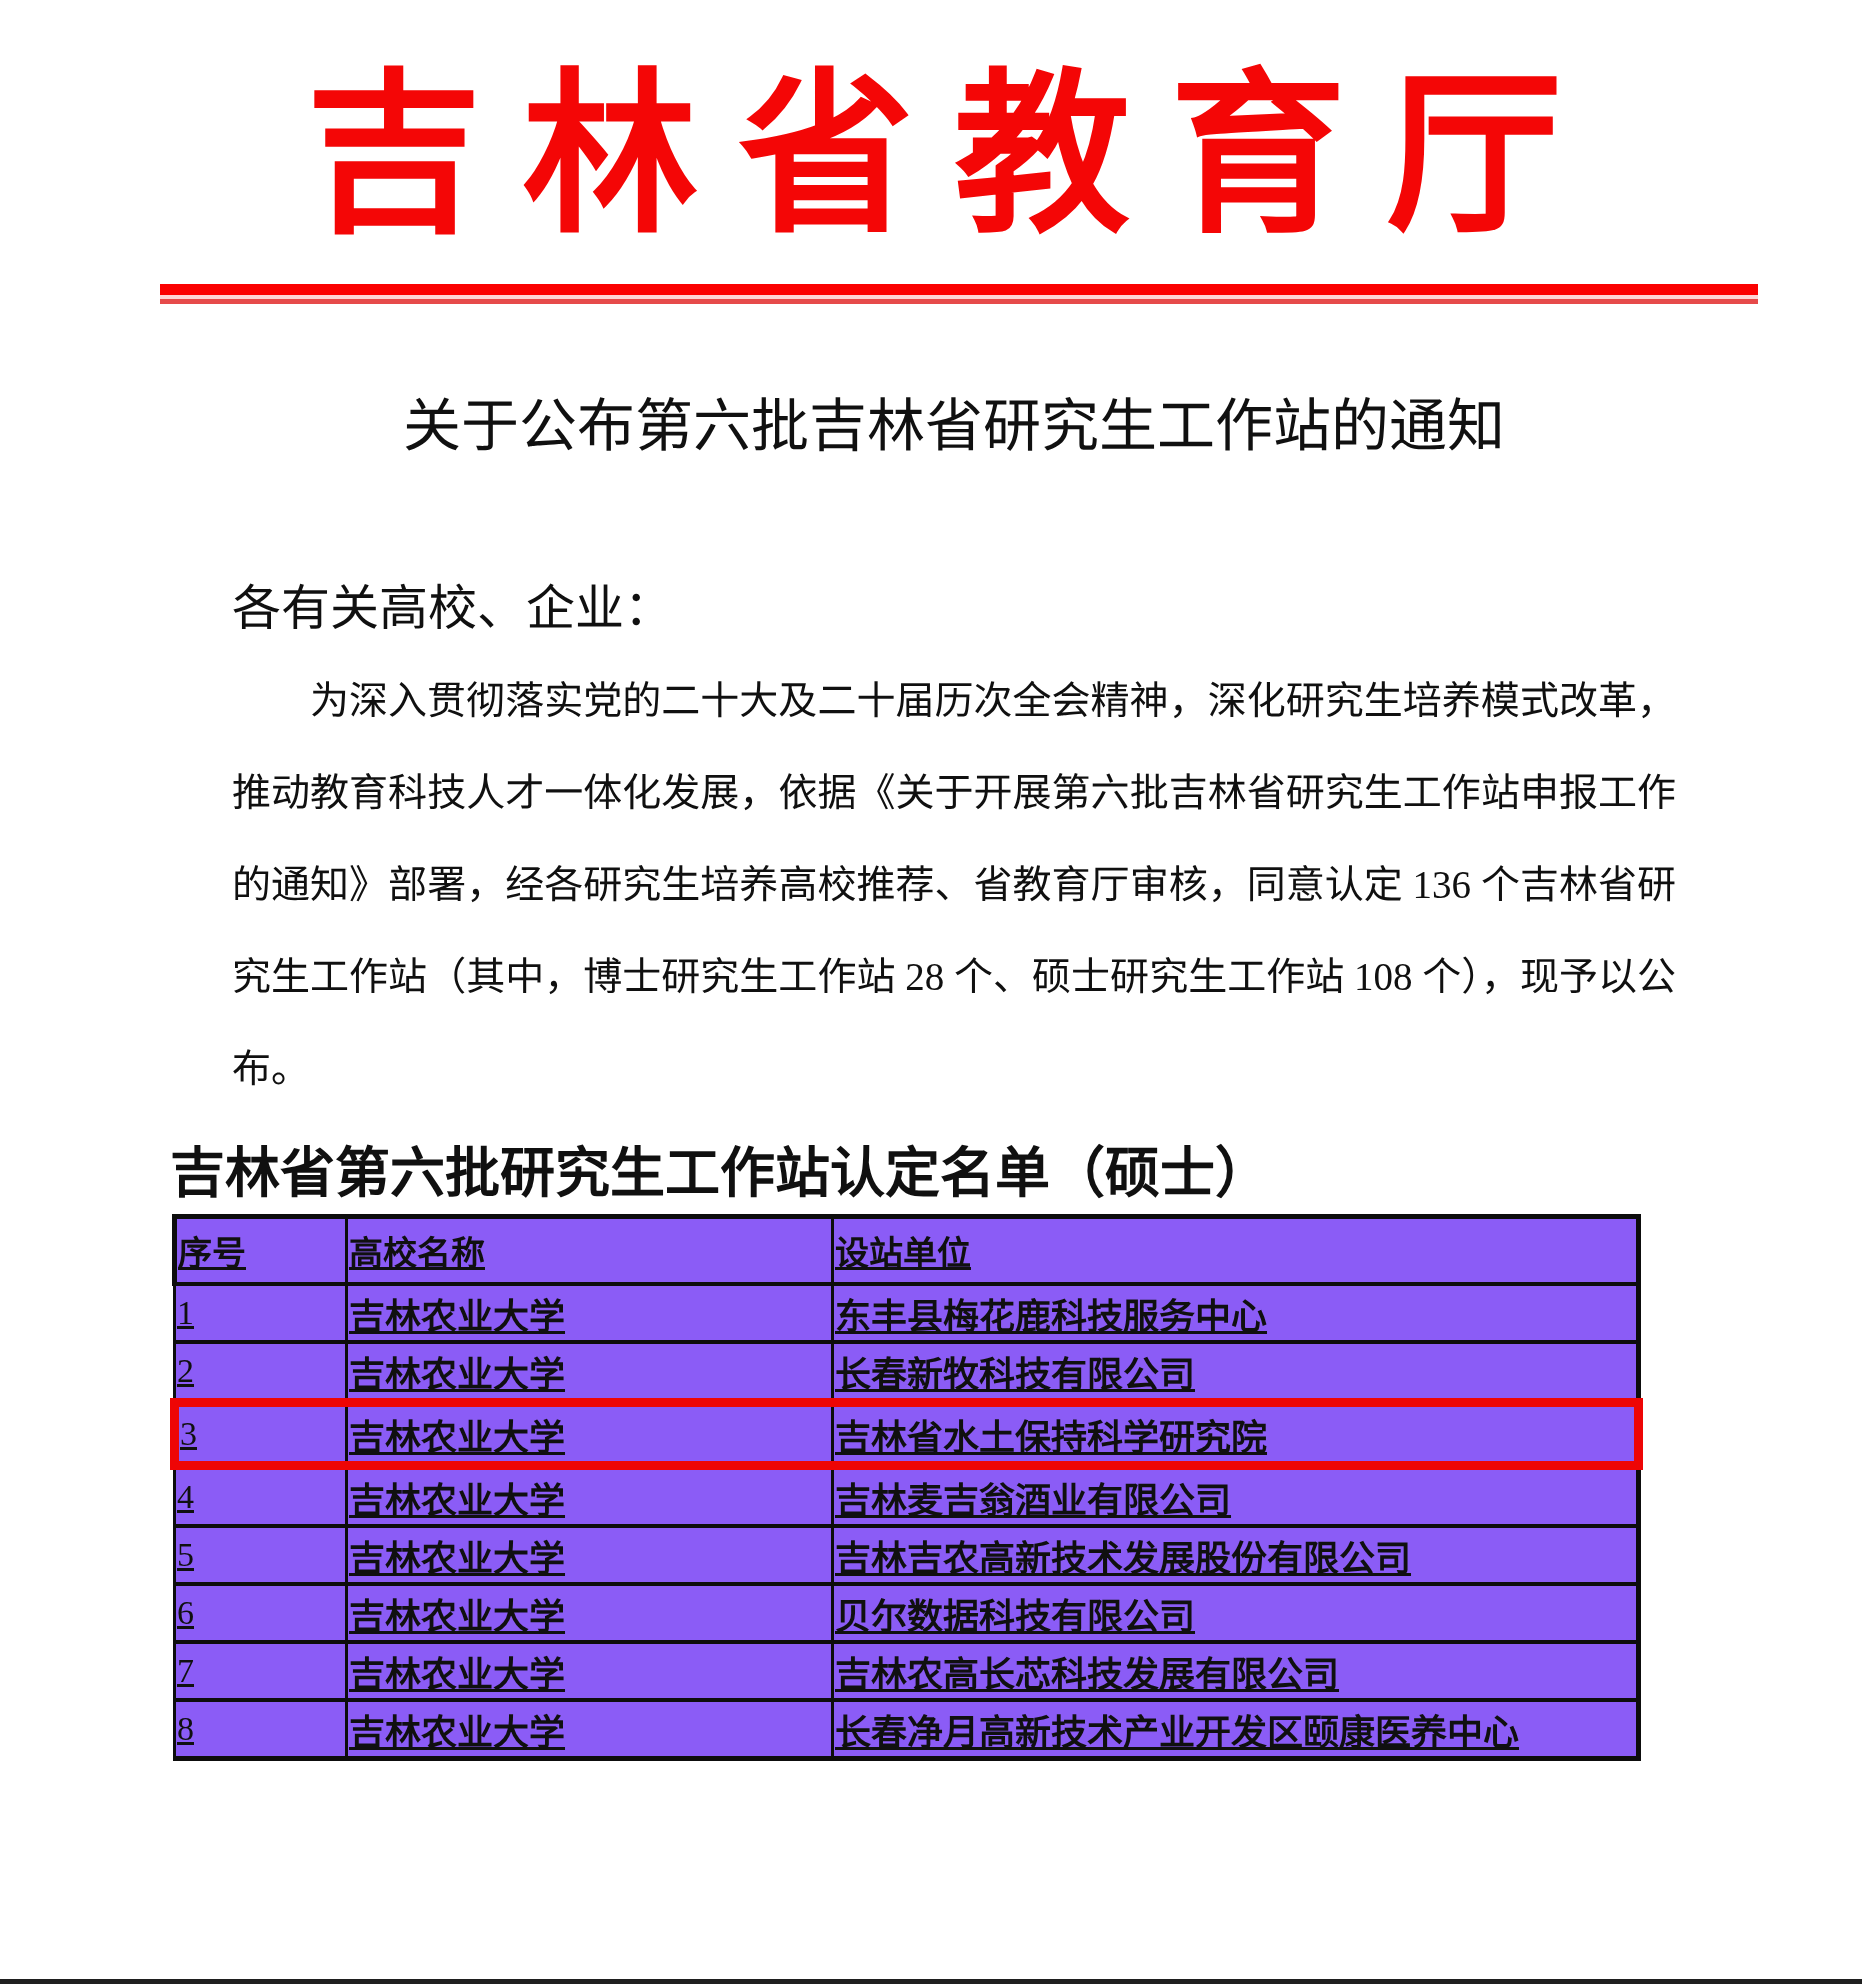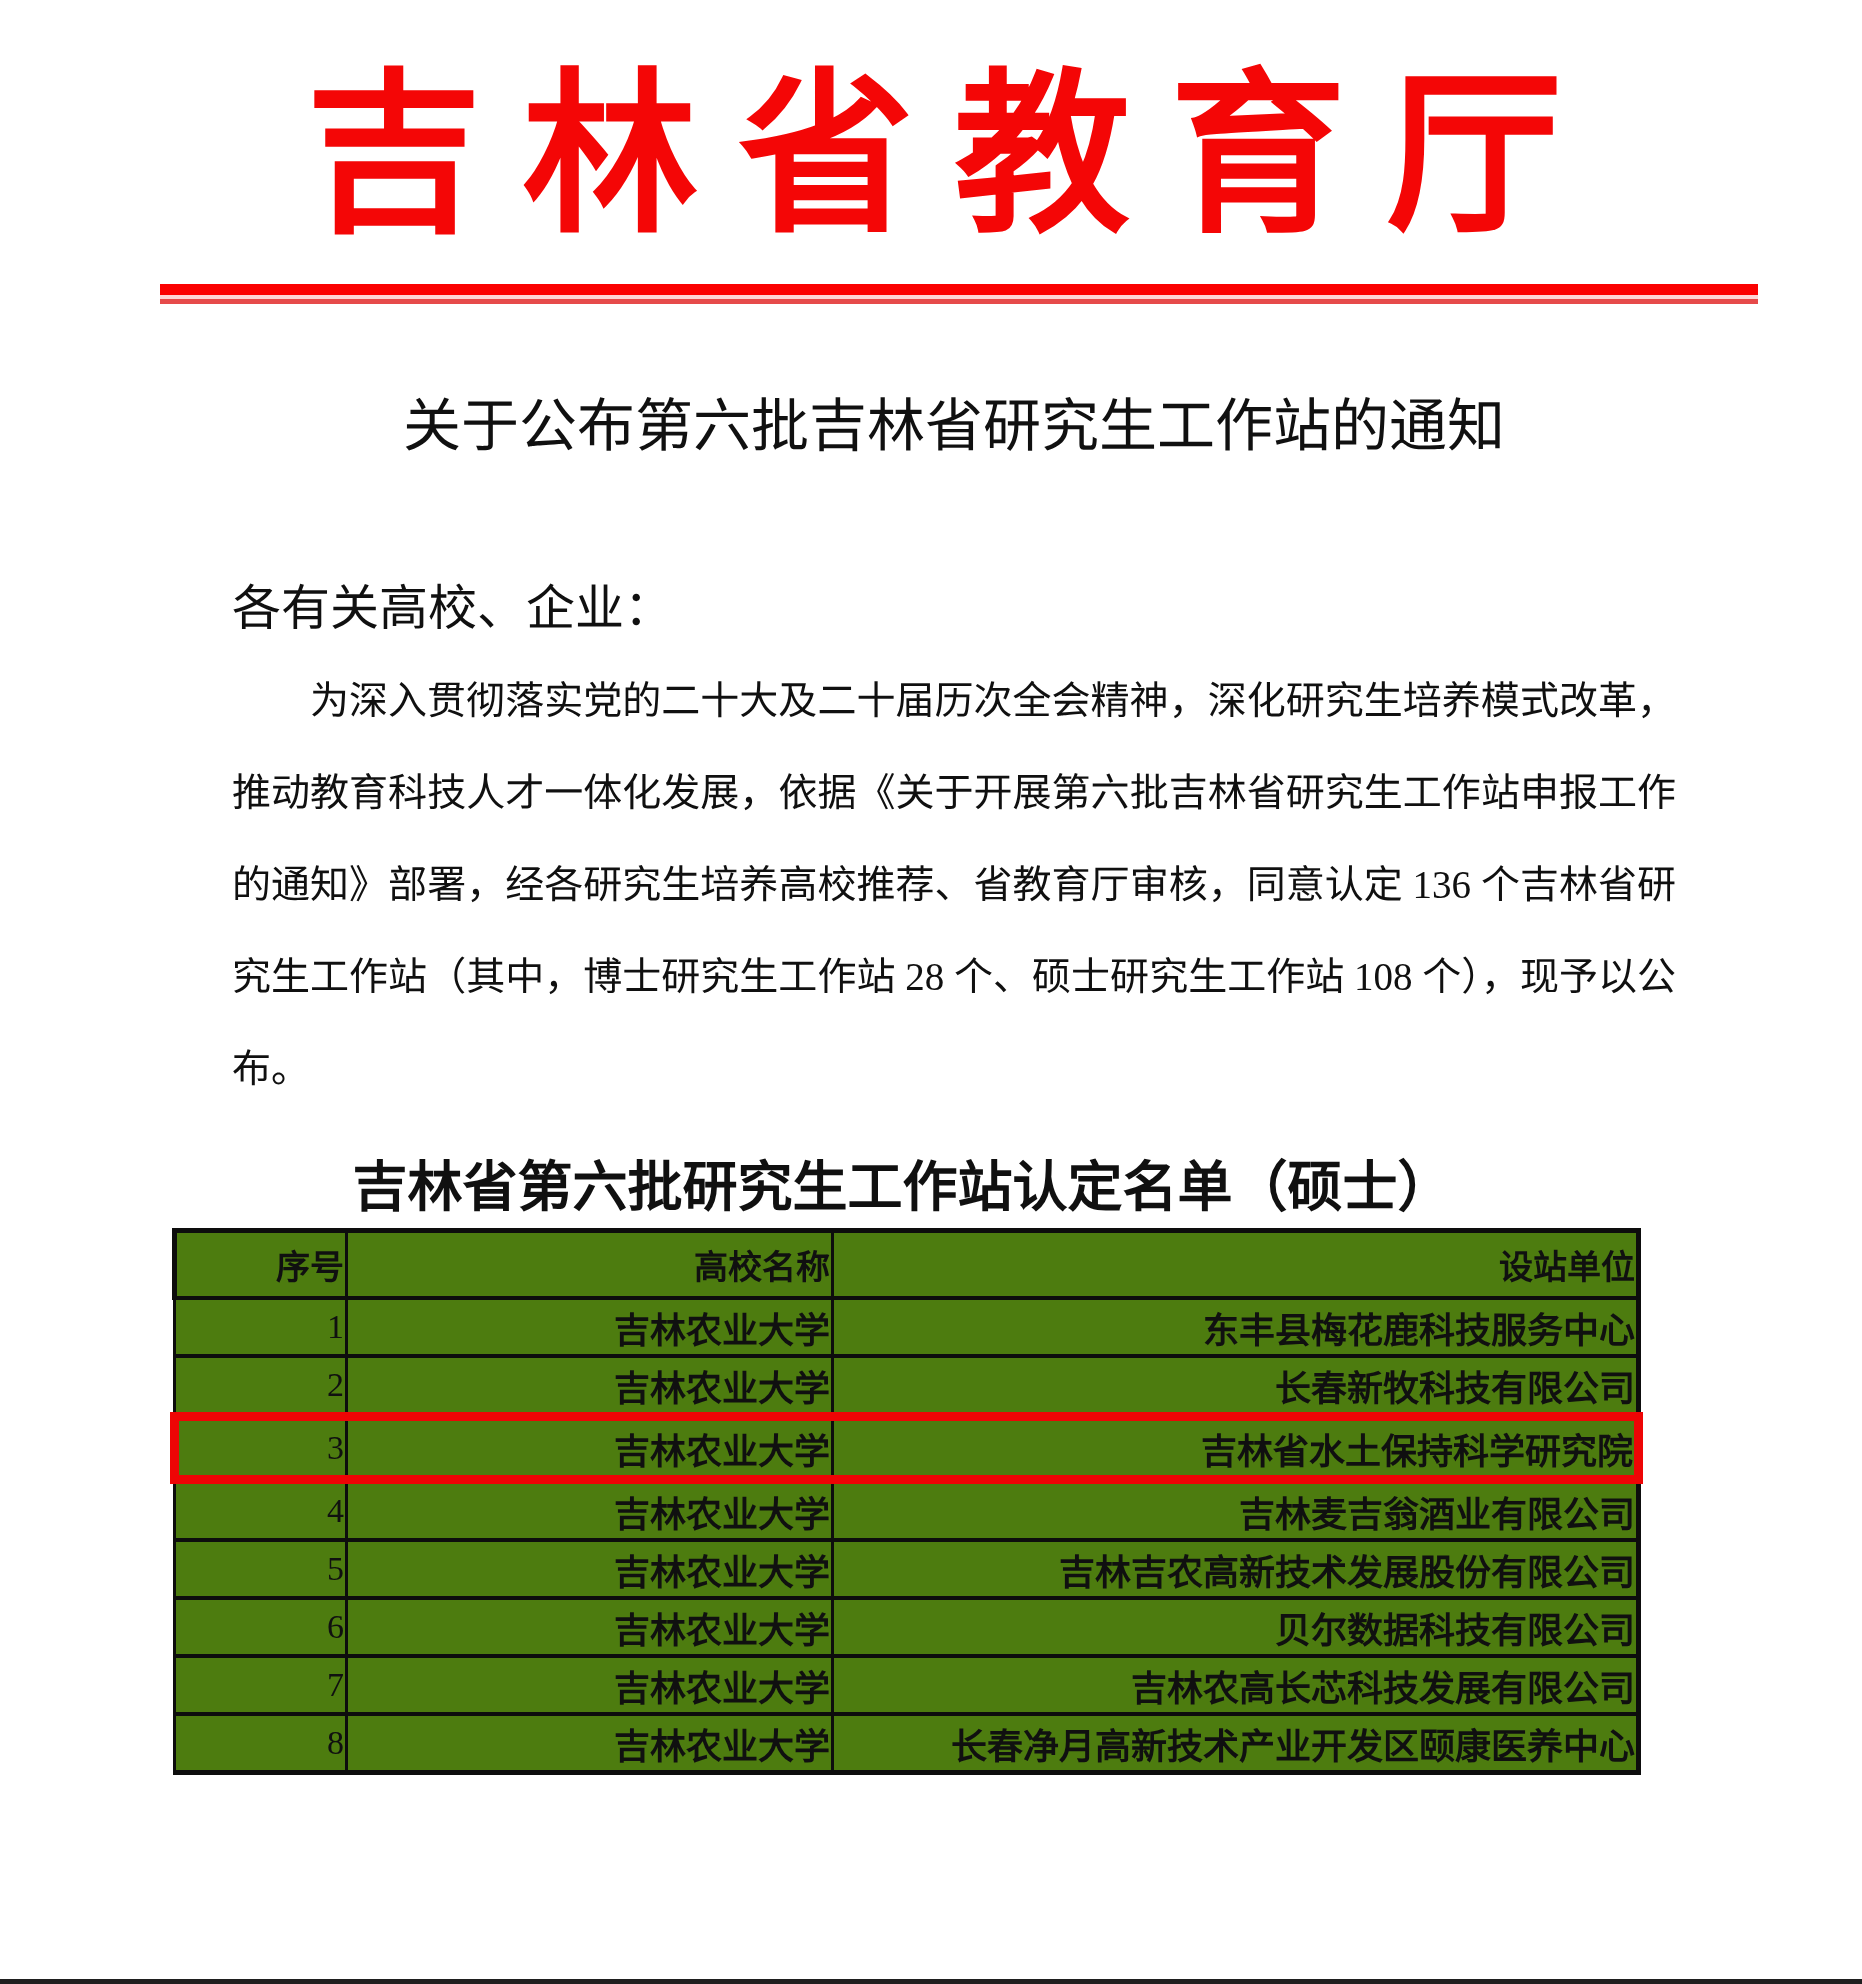--- a/index.html
+++ b/index.html
@@ -53,36 +53,36 @@
   }
   .body-paragraph{
     margin:0 186px 0 232px;
     font-size:39px;line-height:92px;
     text-align:justify;text-justify:inter-ideograph;
     text-indent:2em;
   }
 
   
   .table-title{
-    margin:37px 227px 0 170px;
+    margin:23px 227px 0 170px;
     font-size:55px;line-height:72px;font-weight:bold;
-    text-align:center;white-space:nowrap;
+    text-align:left;white-space:nowrap;
   }
   table.roster{
     margin:4.2px 0 0 170px;width:1465px;
     border-collapse:collapse;table-layout:fixed;
   }
   table.roster col.c-no{width:172px;}
   table.roster col.c-univ{width:486px;}
   table.roster col.c-unit{width:806px;}
   table.roster th,table.roster td{
     border:3.1px solid var(--border-black);
     border-top-width:4.2px;border-bottom-width:4.2px;
-    text-align:right;vertical-align:middle;
-    background:#4d7c0f;overflow:hidden;white-space:nowrap;
+    text-align:left;vertical-align:middle;
+    background:#8b5cf6;overflow:hidden;white-space:nowrap;text-decoration:underline;
   }
   table.roster th{
     height:61px;font-size:34px;font-weight:bold;
     border-top-width:5.2px;
   }
   table.roster td{height:52px;font-size:36px;font-weight:600;}
   table.roster td.num{font-weight:400;font-size:34px;}
   table.roster tr.highlighted td{
     border-top:9.3px solid var(--highlight-red);
     border-bottom:9.3px solid var(--highlight-red);

